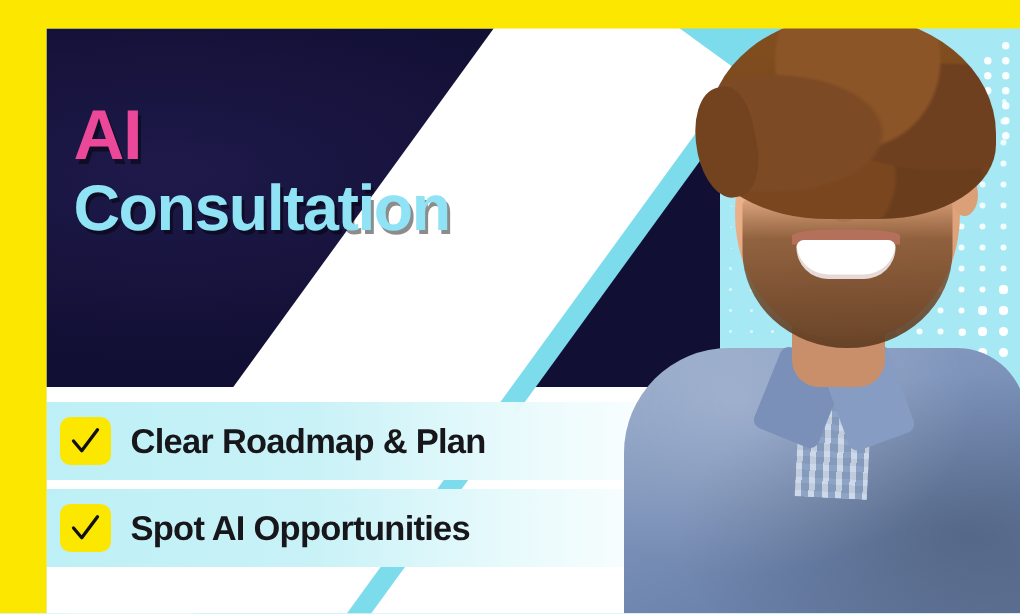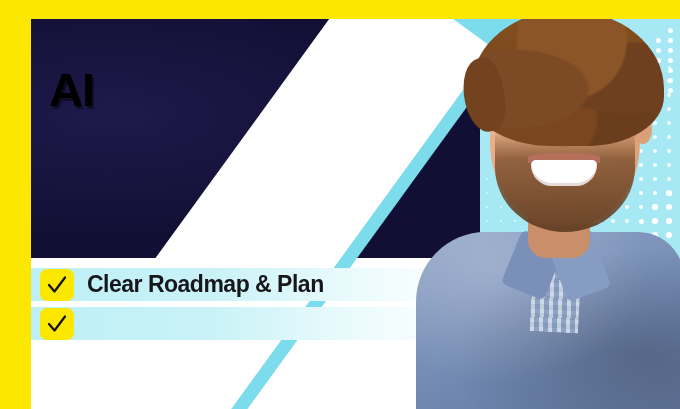--- a/index.html
+++ b/index.html
@@ -66,36 +66,36 @@
     background:#7ddcec;transform:rotate(36deg);transform-origin:top left;
     z-index:11;
   }
 
   
   .headline{
     position:absolute;left:49px;top:66px;z-index:20;
     line-height:1.02;letter-spacing:-1px;
   }
   .hl-ai{
-    display:block;color:#000000;font-size:47px;font-weight:700;
+    display:block;color:#ec4899;font-size:47px;font-weight:700;
     text-shadow:2px 3px 0 rgba(0,0,0,.45);
   }
   .hl-sub{
     display:block;color:#8fe3f4;font-size:43px;font-weight:700;
     margin-top:4px;text-shadow:2px 3px 0 rgba(0,0,0,.45);
   }
 
   
   .dotgrid{position:absolute;left:650px;top:28px;width:30px;height:92px;z-index:20;}
   .dotgrid i{position:absolute;width:5px;height:5px;border-radius:50%;background:#ffffff;opacity:.95;}
 
   
   .rows{position:absolute;left:31px;top:268px;width:430px;z-index:25;}
   .row{
-    position:relative;height:33px;margin-bottom:6px;
+    position:relative;height:52px;margin-bottom:6px;
     display:flex;align-items:center;
     background:linear-gradient(90deg,#bdf0f6 0%,#c9f2f7 42%,#e8fafc 72%,rgba(255,255,255,.0) 100%);
   }
   .check-box{
     width:34px;height:32px;margin-left:9px;margin-right:13px;
     background:#fbe700;border-radius:7px;flex:0 0 auto;
     display:flex;align-items:center;justify-content:center;
   }
   .check-box svg{display:block;}
   .row-label{
@@ -408,20 +408,21 @@
       <i style="width: 5.19px; height: 5.19px; left: 130.4px; top: 200.4px; opacity: 0.99;"></i>
       <i style="width: 5.47px; height: 5.47px; left: 144.3px; top: 200.3px; opacity: 1;"></i>
       <i style="width: 5.75px; height: 5.75px; left: 158.1px; top: 200.1px; opacity: 1;"></i>
       <i style="width: 6.03px; height: 6.03px; left: 172px; top: 200px; opacity: 1;"></i>
       <i style="width: 6.32px; height: 6.32px; left: 185.8px; top: 199.8px; opacity: 1;"></i>
       <i style="width: 6.6px; height: 6.6px; left: 199.7px; top: 199.7px; opacity: 1;"></i>
     </div>
 
   <div class="headline">
     <span class="hl-ai">AI</span>
+    <span class="hl-sub">Consultation</span>
   </div>
 
   <div class="dotgrid" id="dotgrid">
       <i style="left: 18px; top: 0px;"></i>
       <i style="left: 6px; top: 10px;"></i>
       <i style="left: 18px; top: 10px;"></i>
       <i style="left: 6px; top: 20px;"></i>
       <i style="left: 18px; top: 20px;"></i>
       <i style="left: 6px; top: 30px;"></i>
       <i style="left: 18px; top: 30px;"></i>
@@ -444,20 +445,21 @@
       </span>
       <span class="row-label">Clear Roadmap &amp; Plan</span>
     </div>
 
     <div class="row">
       <span class="check-box">
         <svg width="22" height="22" viewBox="0 0 22 22" aria-hidden="true">
           <path d="M3 11 L8.5 17.5 L19 3.5" fill="none" stroke="#101010" stroke-width="2.2" stroke-linecap="round" stroke-linejoin="round"></path>
         </svg>
       </span>
+      <span class="row-label">Spot AI Opportunities</span>
     </div>
 
 
   </div>
 
   <div class="photo">
     <div class="ph-shirt"></div>
     <div class="ph-shirt-shadow"></div>
     <div class="ph-plaid"></div>
     <div class="ph-collar-l"></div>

